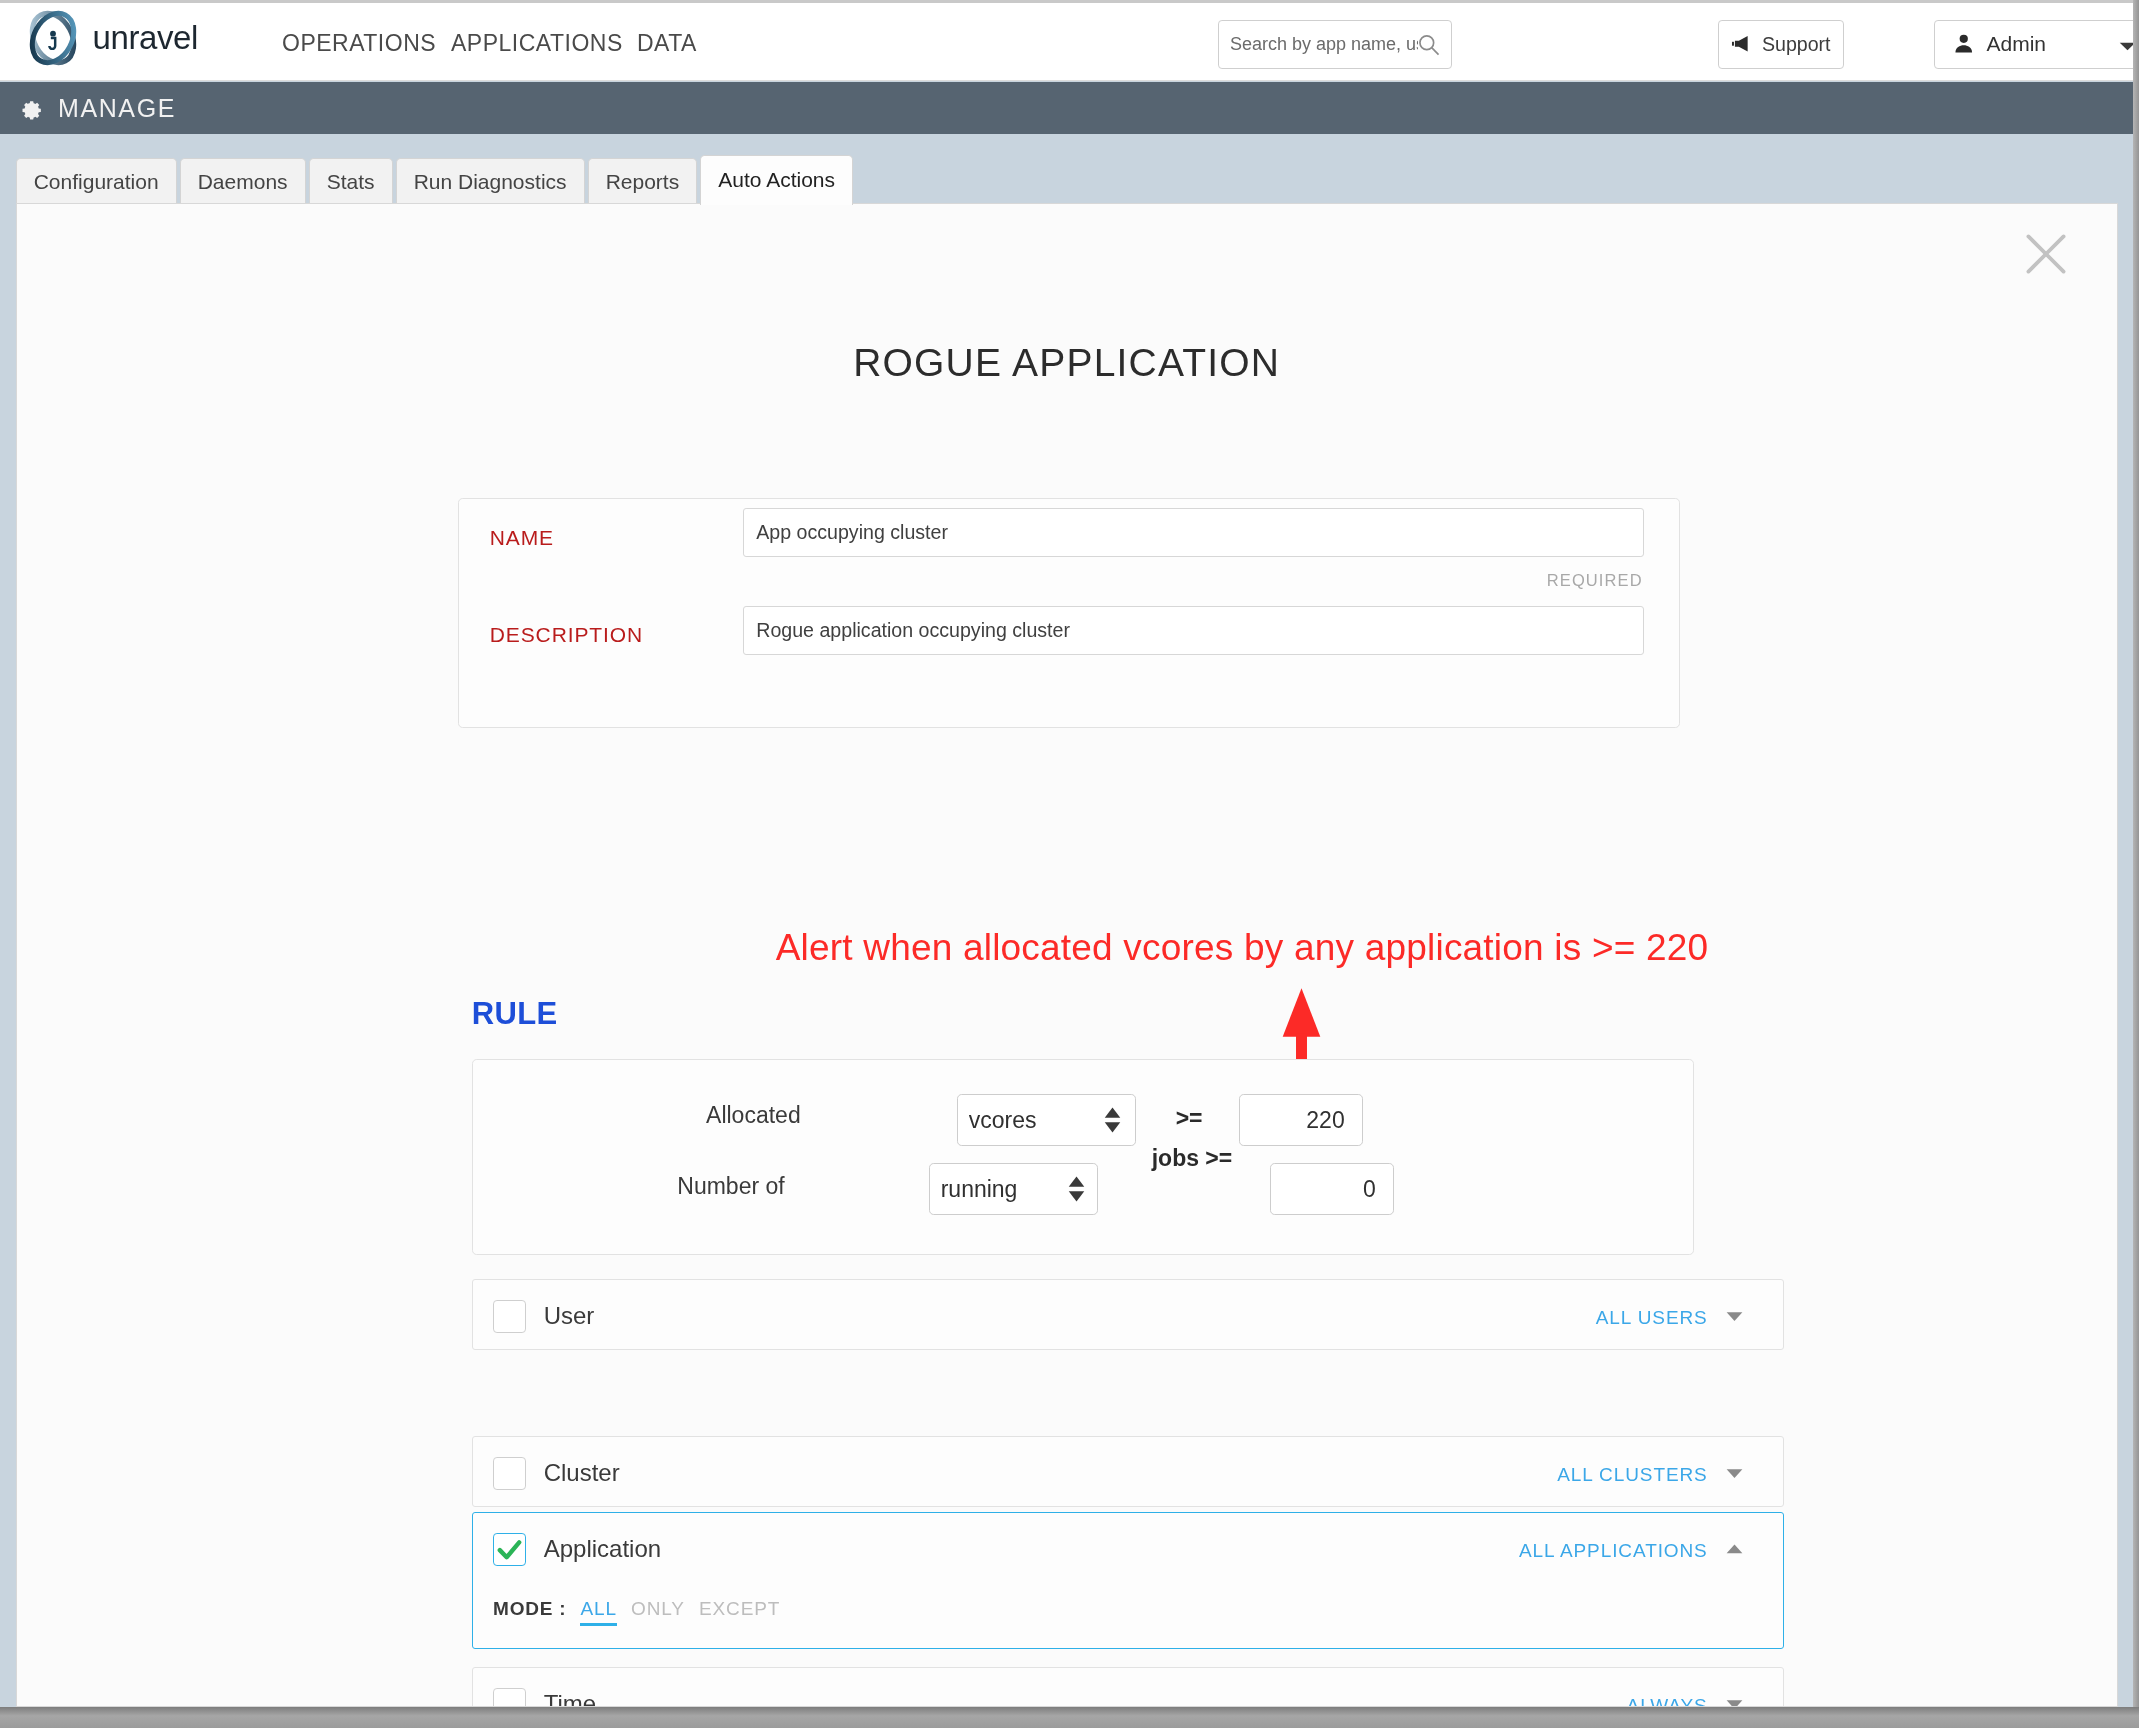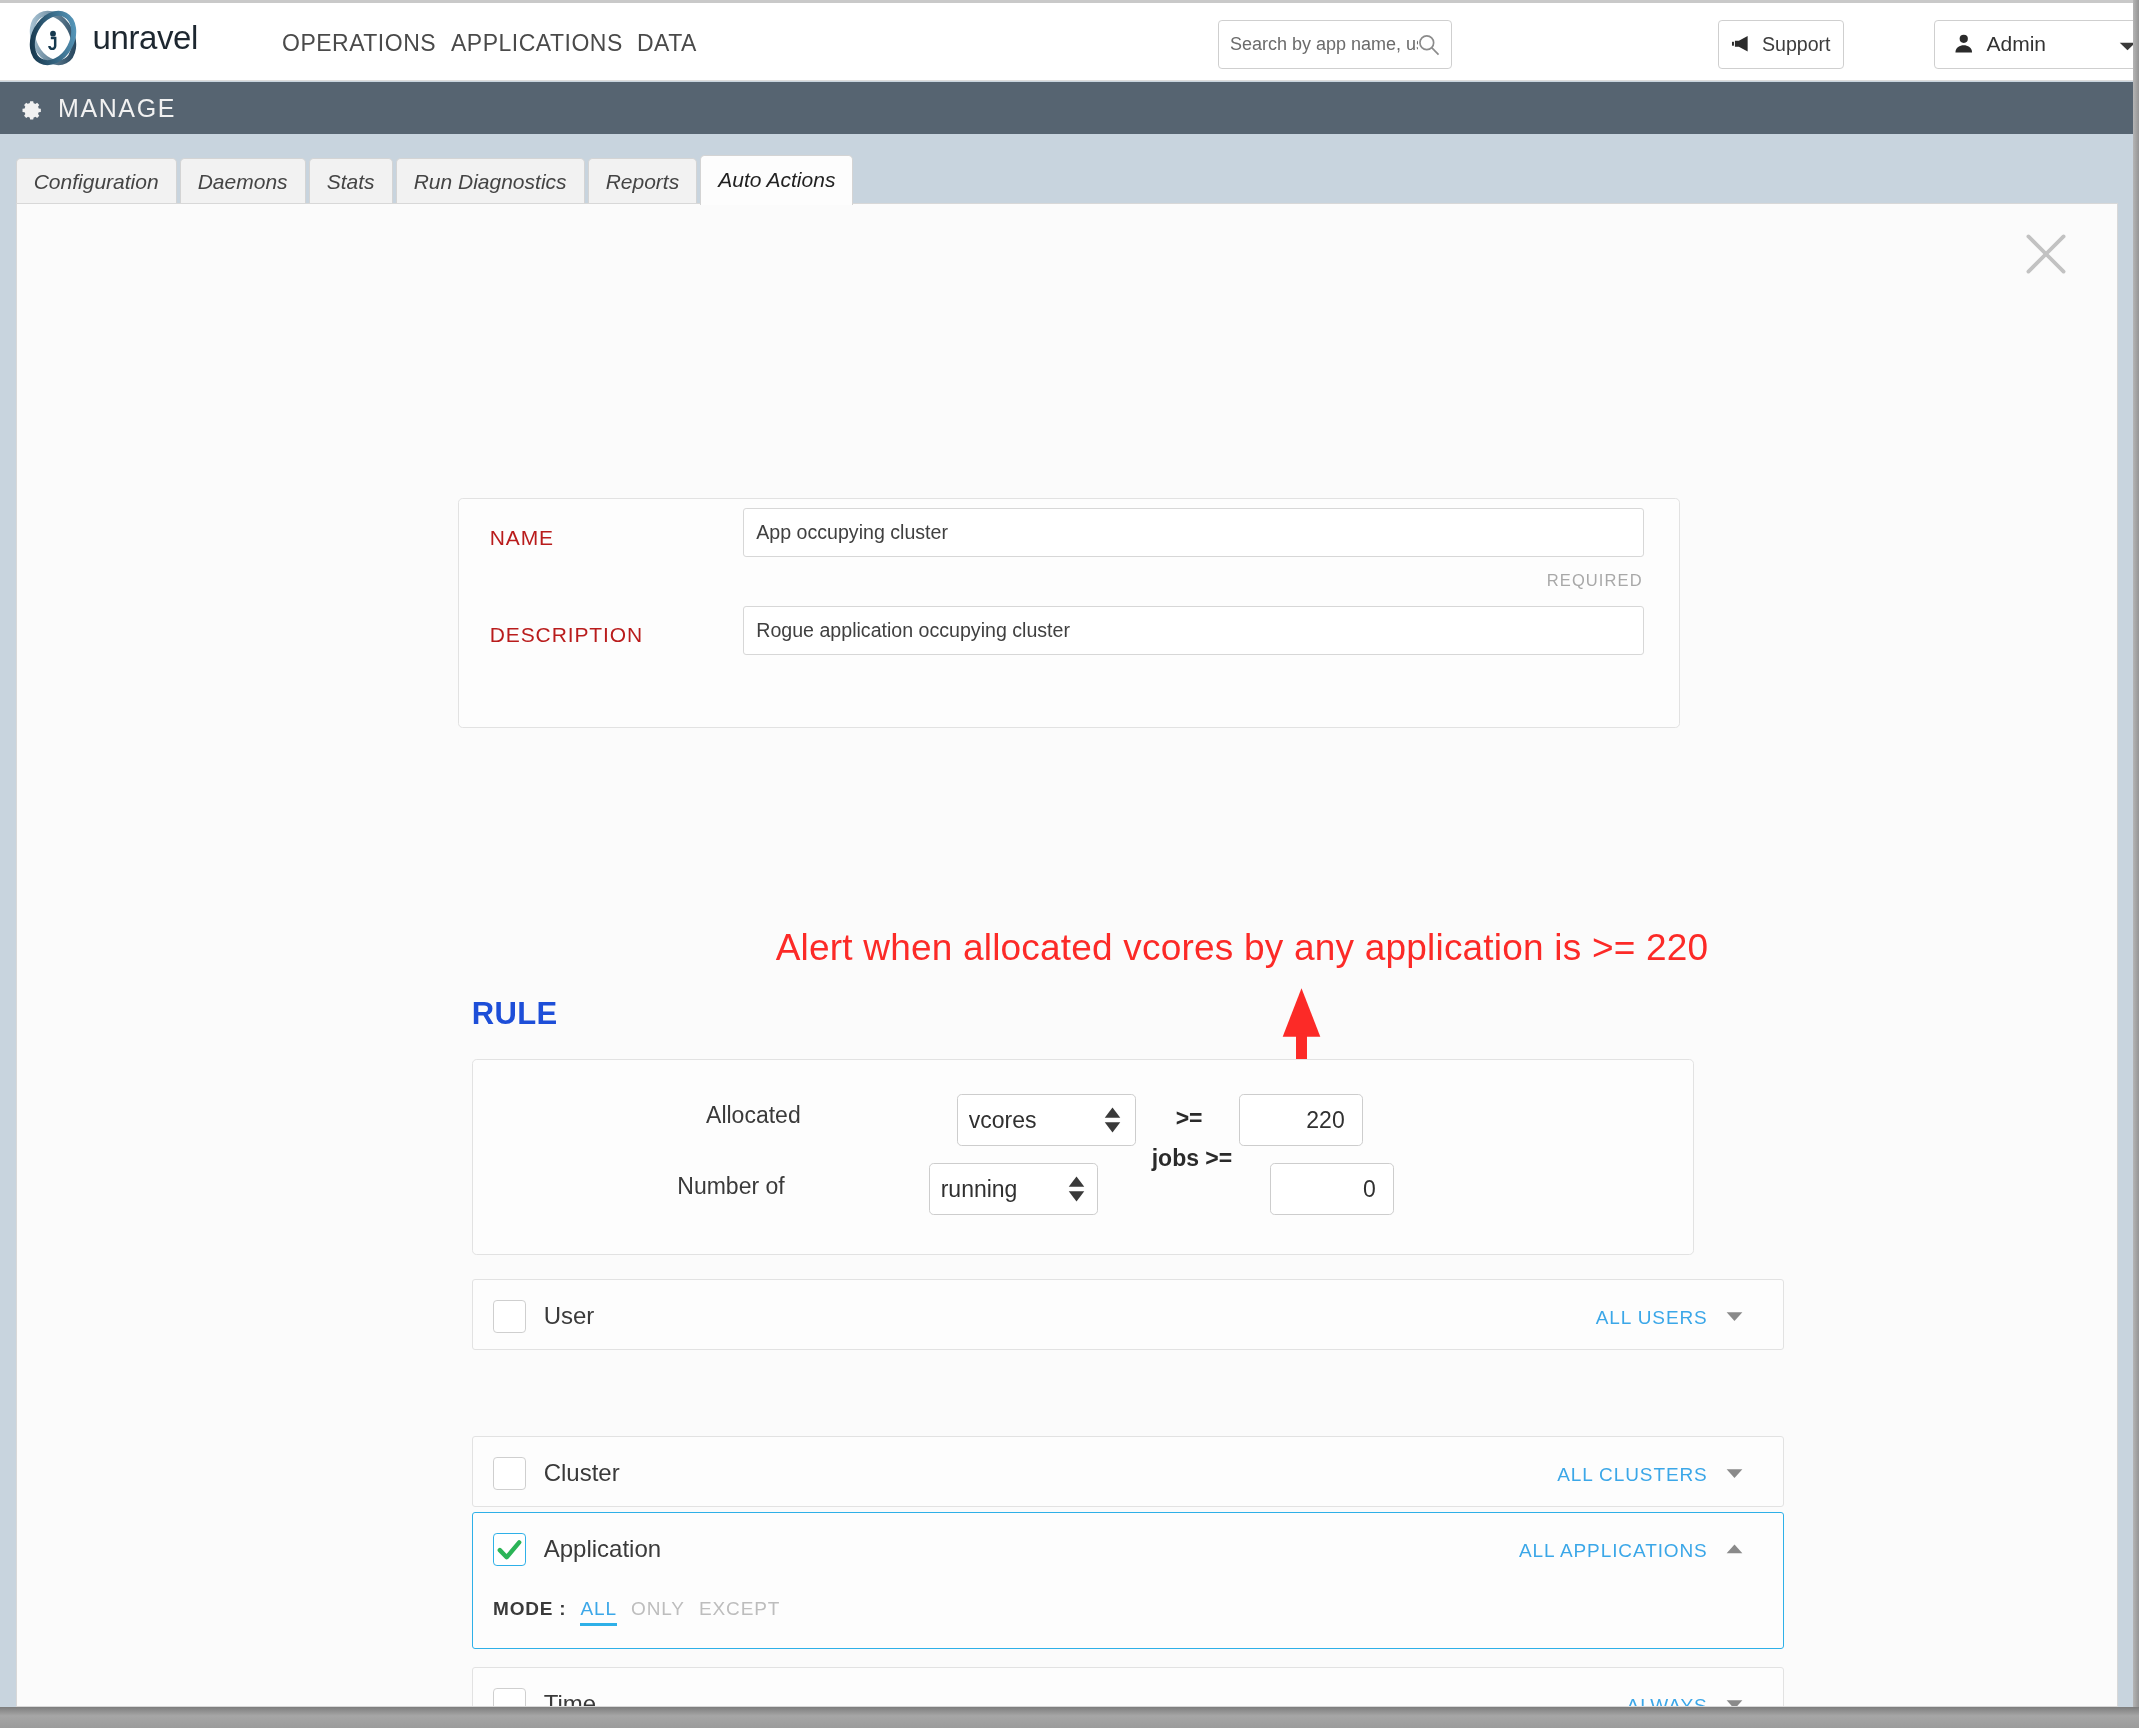--- a/index.html
+++ b/index.html
@@ -101,21 +101,20 @@
   #manage-title {
     color: #f1f1f1; font-size: 25px; letter-spacing: 1.6px;
     margin-left: 14px;
   }
 
   
   #tabs-strip {
     position: absolute; left: 0; top: 134px;
     width: 2133px; height: 71px;
     background: #c8d4de;
-    font-style: italic;
   }
   #tabs {
     position: absolute; left: 15.7px; top: 23.5px;
     display: flex; align-items: flex-end; height: 47px;
   }
   .tab {
     height: 47px; padding: 0 17px;
     background: #f2f2f2;
     border: 0.8px solid #d4d4d4; border-bottom: none;
     border-radius: 4.7px 4.7px 0 0;
@@ -364,20 +363,21 @@
     </div>
   </div>
 
   <div id="panel">
 
     <svg id="close-btn" viewBox="0 0 40 40">
       <line x1="4" y1="4" x2="36" y2="36" stroke="#c2c2c2" stroke-width="3.4" stroke-linecap="round"></line>
       <line x1="36" y1="4" x2="4" y2="36" stroke="#c2c2c2" stroke-width="3.4" stroke-linecap="round"></line>
     </svg>
 
+    <div id="page-title">ROGUE APPLICATION</div>
 
     <div class="card" id="name-card">
       <div class="field-label" id="name-label">NAME</div>
       <input class="text-input" id="name-input" type="text" value="App occupying cluster" style="">
       <div id="required-label">REQUIRED</div>
 
       <div class="field-label" id="desc-label">DESCRIPTION</div>
       <input class="text-input" id="desc-input" type="text" value="Rogue application occupying cluster" style="">
     </div>
 

